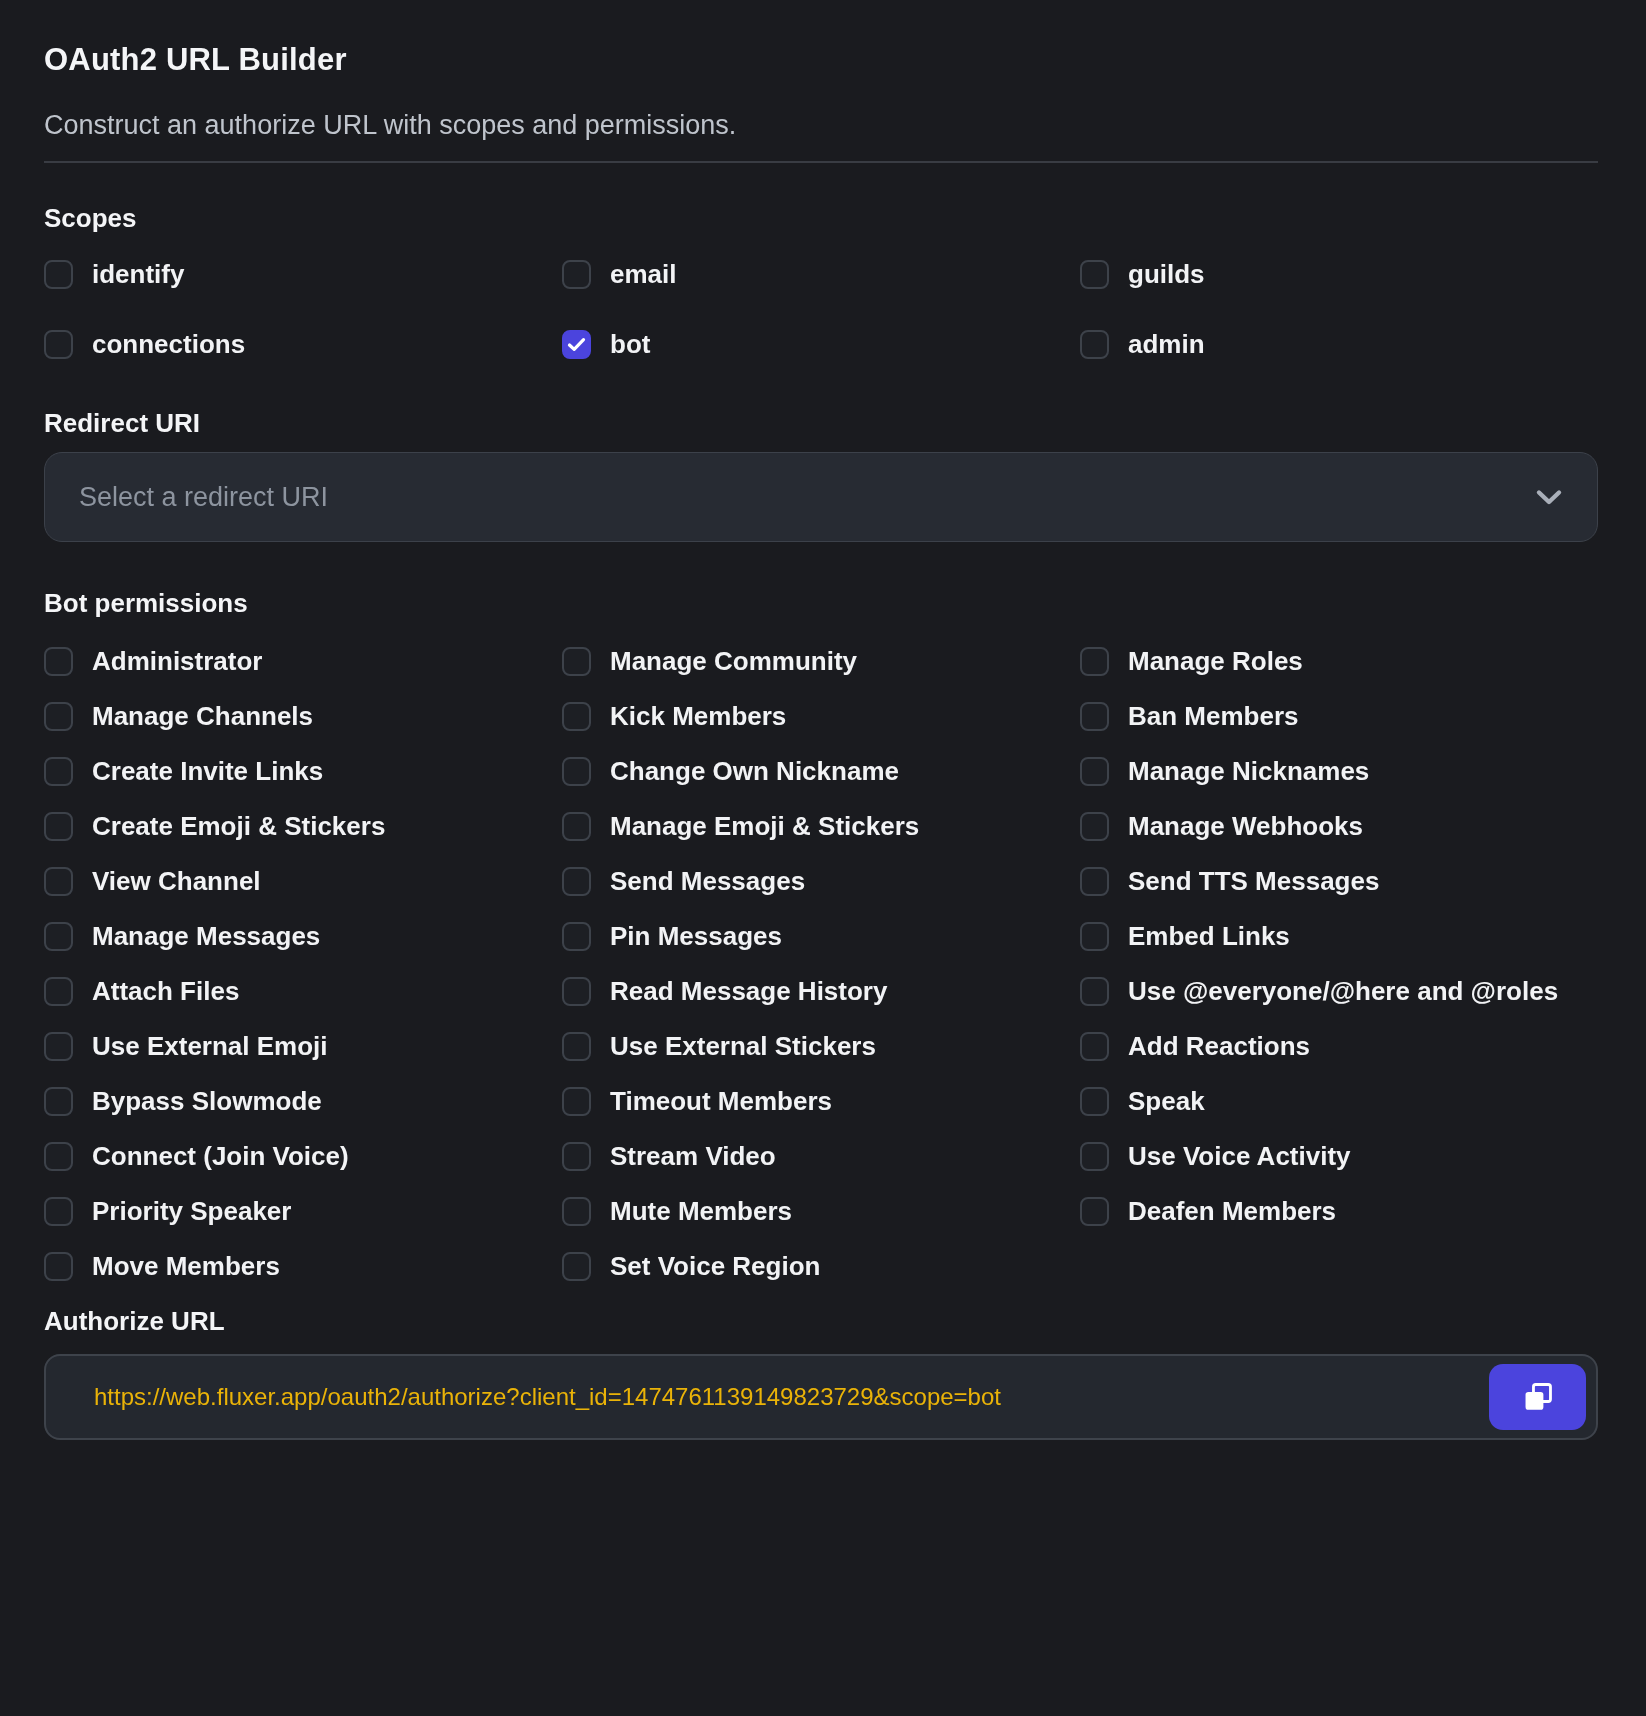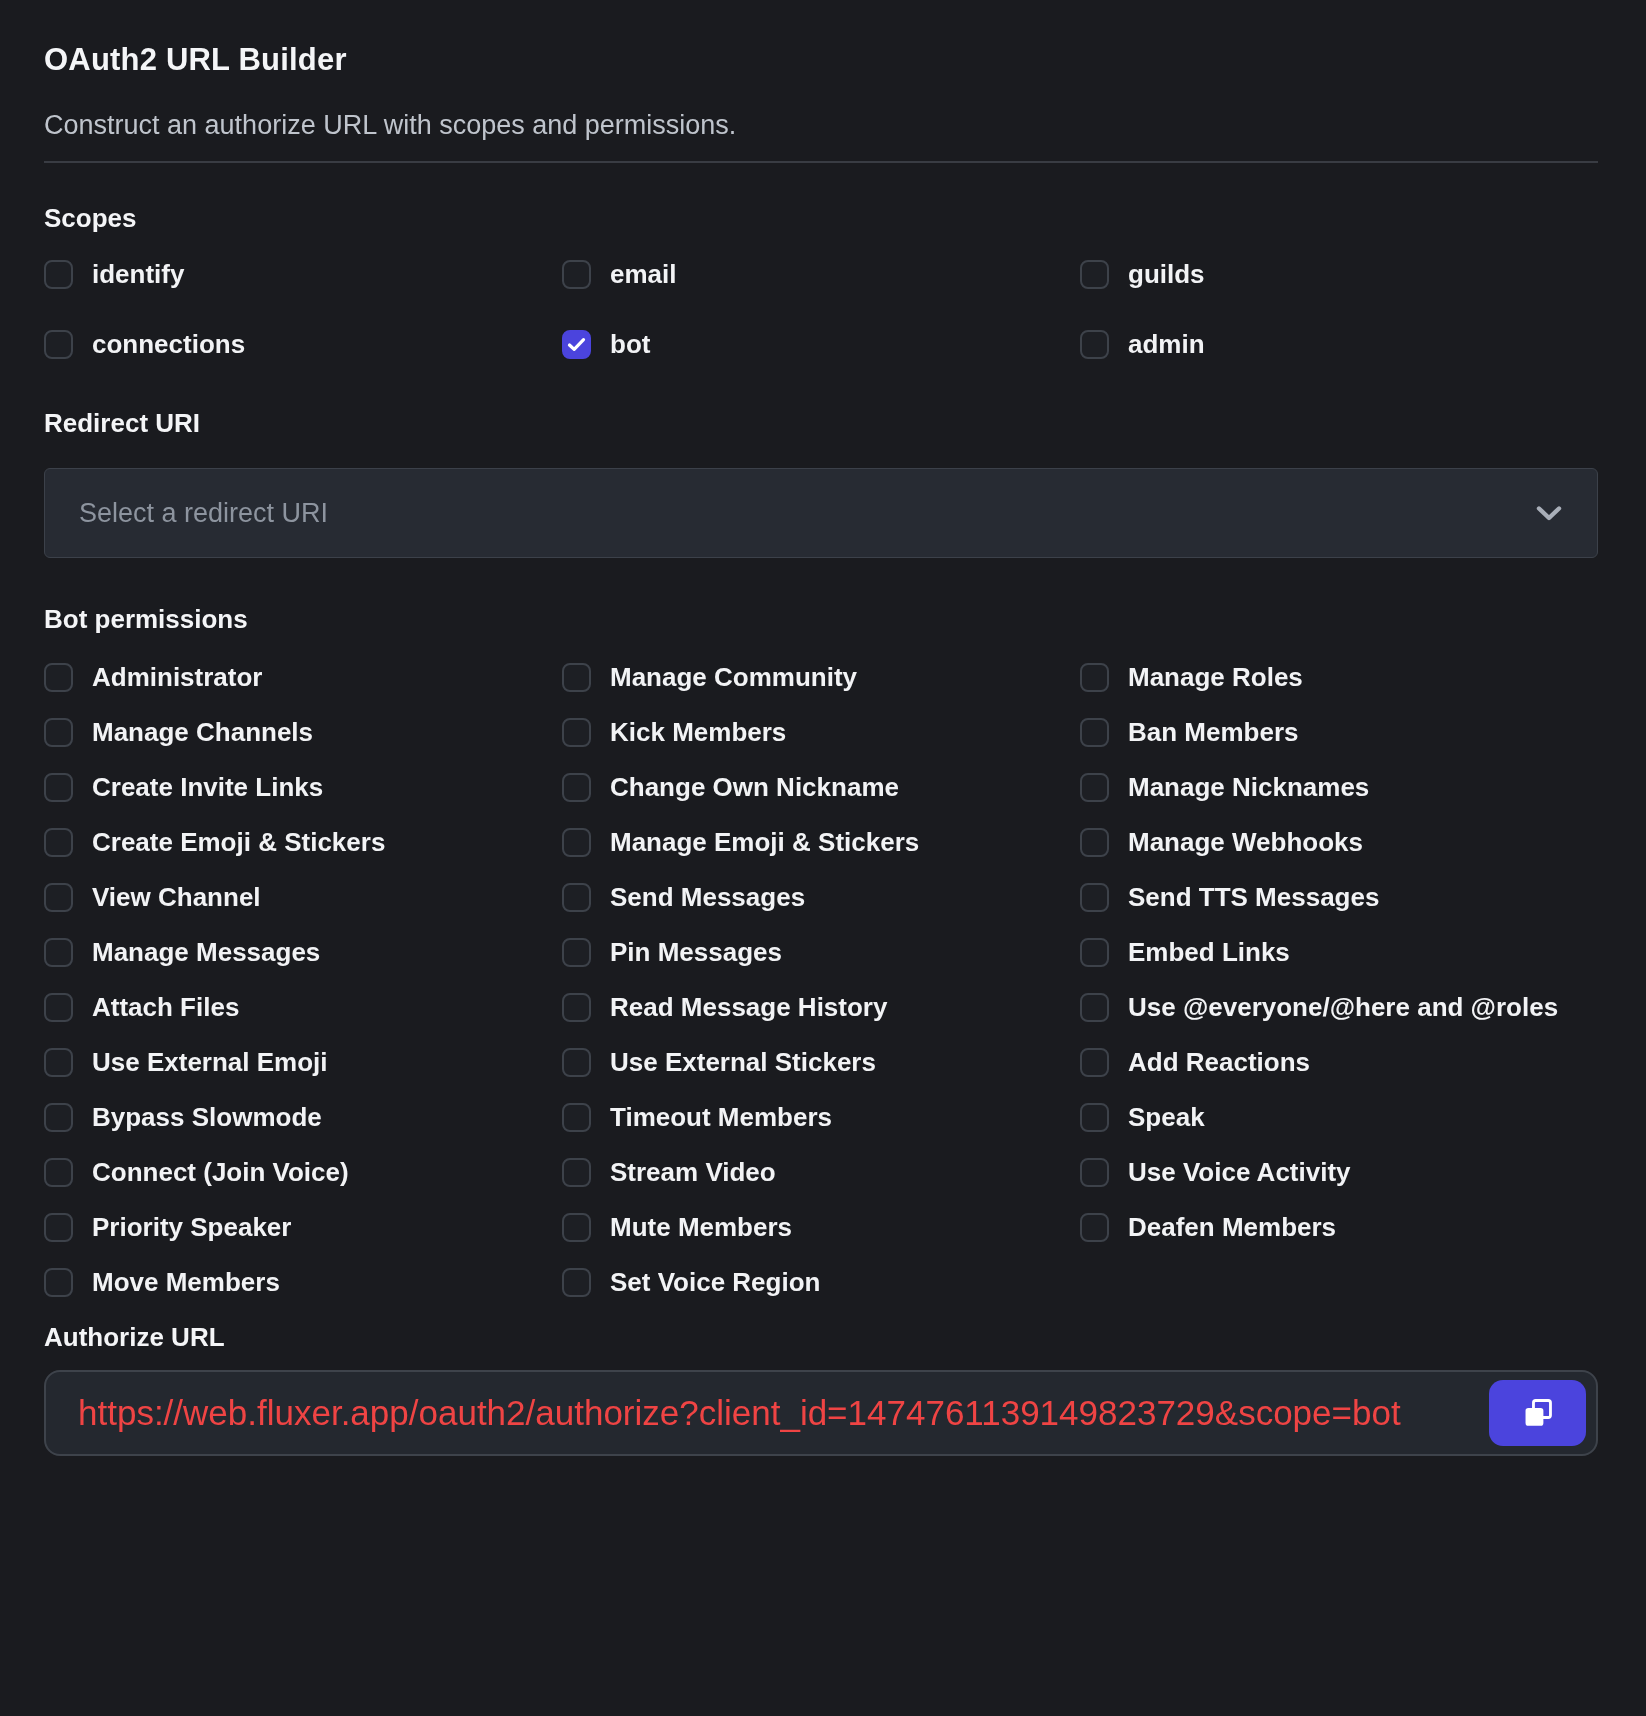--- a/index.html
+++ b/index.html
@@ -76,24 +76,24 @@
   }
   .checkbox.checked svg { display: block; }
   .check-label {
     font-size: 26px;
     font-weight: 700;
     color: #f2f3f5;
     white-space: nowrap;
   }
   .redirect-heading { margin-top: 46px; }
   .select {
-    margin-top: 28px;
+    margin-top: 12px;
     width: 100%;
     height: 90px;
-    border-radius: 6px;
+    border-radius: 18px;
     background: #272b33;
     border: 1px solid #3c414a;
     display: flex;
     align-items: center;
     padding: 0 34px;
     cursor: pointer;
   }
   .select-placeholder {
     flex: 1;
     font-size: 27px;
@@ -107,29 +107,30 @@
     height: 86px;
     border-radius: 16px;
     background: #24282f;
     border: 2px solid #3e434b;
     display: flex;
     align-items: center;
     padding: 0 10px 0 32px;
   }
   .url-text {
     flex: 1;
-    font-size: 35px;
-    color: #ef4444;
+    font-size: 24px;
+    color: #eab308;
     background: transparent;
     border: none;
     outline: none;
     font-family: "Liberation Sans", "DejaVu Sans", sans-serif;
     white-space: nowrap;
     overflow: hidden;
     text-overflow: ellipsis;
+    margin-left: 16px;
   }
   .copy-btn {
     flex: 0 0 auto;
     width: 97px;
     height: 66px;
     border: none;
     border-radius: 14px;
     background: var(--accent, #4b44dd);
     display: flex;
     align-items: center;

